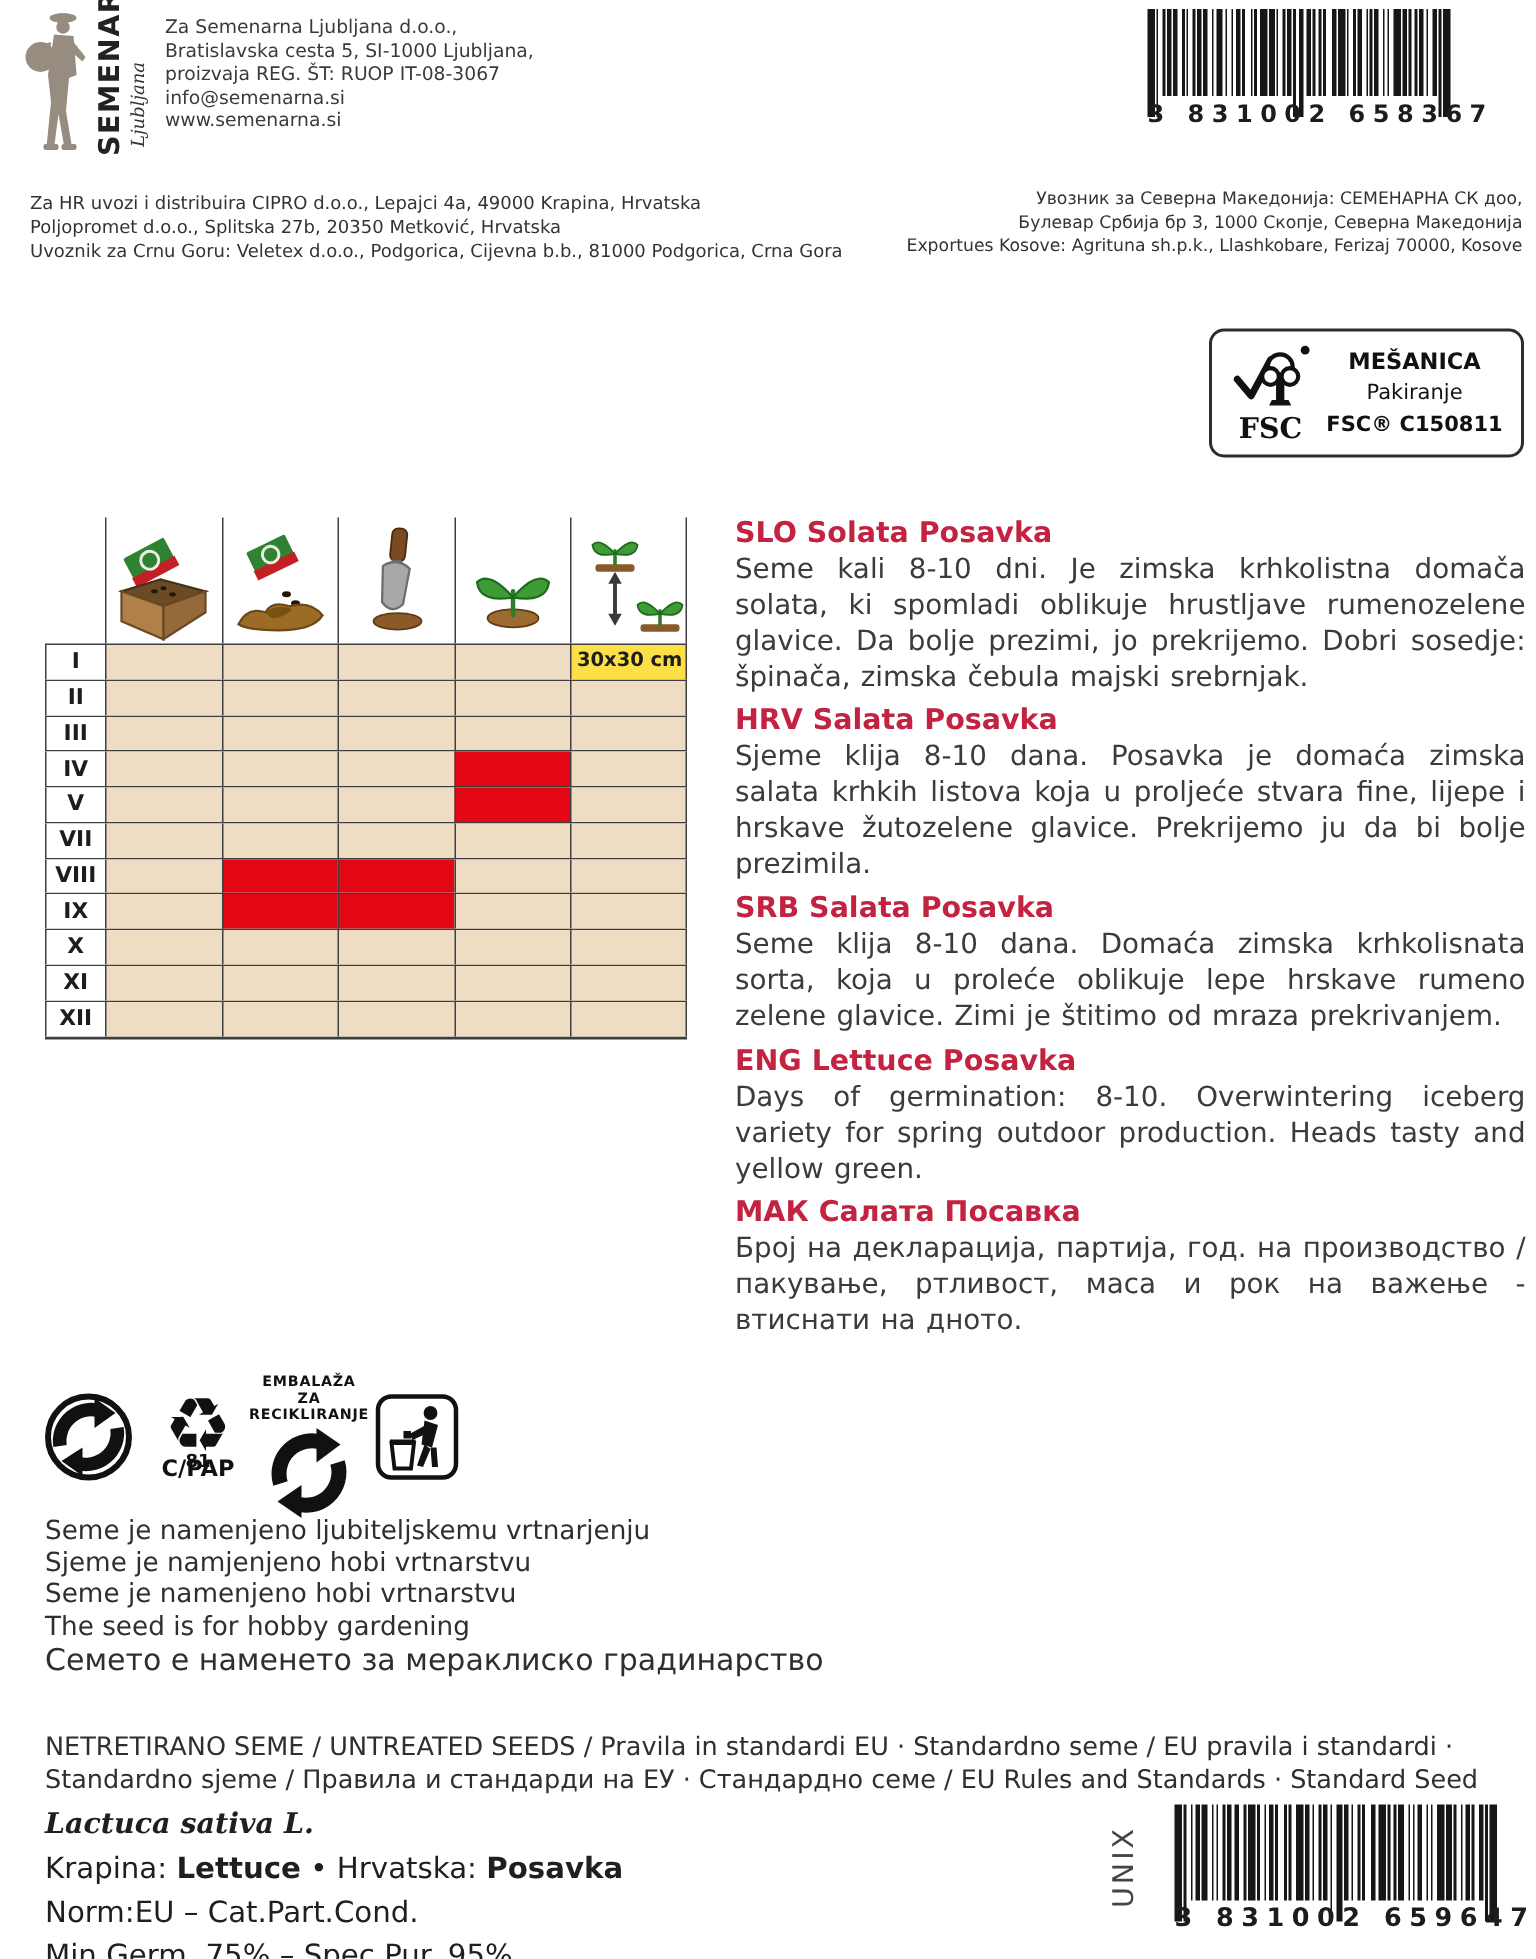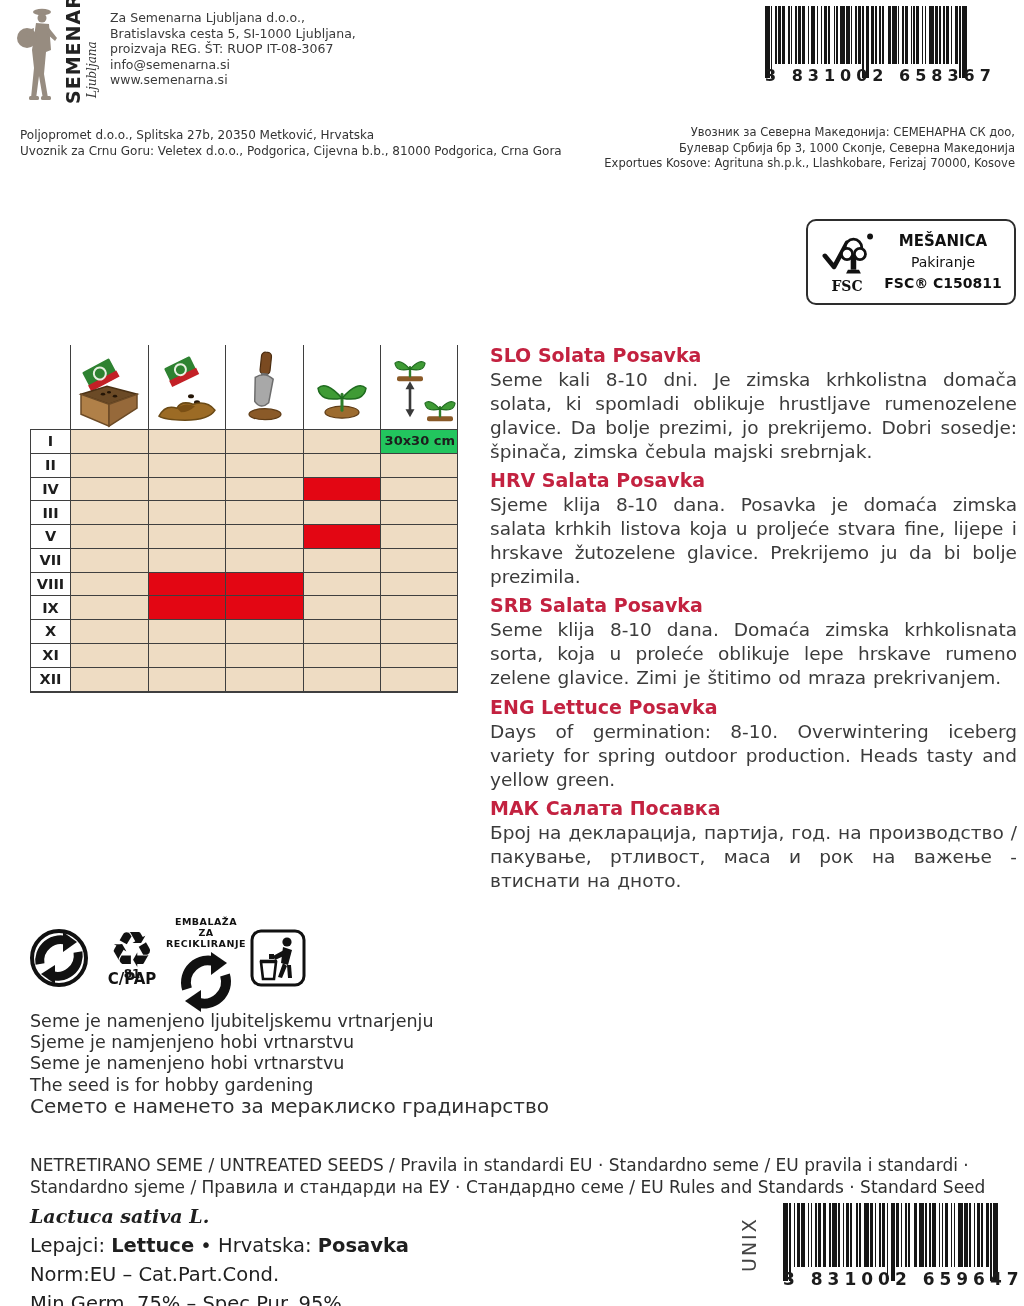--- a/index.html
+++ b/index.html
@@ -30,21 +30,21 @@
   #bc-bot-wrap .bc-digits { font-size:17px; }
   .unix-label { position:absolute; left:738px; top:1272px; transform:rotate(-90deg); transform-origin:0 0;
     font-size:19px; color:#444; letter-spacing:2px; }
   
   .dist-left { position:absolute; left:20px; top:127px; font-size:12px; line-height:16px; color:#333; }
   .dist-right { position:absolute; right:9px; top:125px; text-align:right; font-size:11.5px; line-height:15.5px; color:#333; }
   
   .fsc { position:absolute; left:806px; top:219px; width:210px; height:86px; border:2.5px solid #2d2d2d;
     border-radius:10px; display:flex; align-items:center; padding:4px 6px 4px 8px; background:#fff; }
   .fsc-logo { width:62px; text-align:center; }
-  .fsc-logo .fsc-word { font-family:"DejaVu Serif", serif; font-weight:bold; font-size:14px; color:#111; margin-top:-4px;}
+  .fsc-logo .fsc-word { font-family:"DejaVu Serif", serif; font-weight:bold; font-size:19px; color:#111; margin-top:-4px;}
   .fsc-text { flex:1; text-align:center; line-height:1.5; }
   .fsc-text .l1 { font-weight:bold; font-size:15px; color:#111; }
   .fsc-text .l2 { font-size:14px; color:#111; }
   .fsc-text .l3 { font-weight:bold; font-size:14px; color:#111; }
   
   .cal { position:absolute; left:30px; top:345px; width:428px; }
   .cal-head { display:grid; grid-template-columns:40px repeat(5,77.6px); height:84px; }
   .cal-hcell { position:relative; border-left:1.5px solid #3f3f3f; }
   .cal-hcell:last-child { border-right:1.5px solid #3f3f3f; }
   .cal-hcell svg { position:absolute; left:50%; top:50%; transform:translate(-50%,-46%); overflow:visible; }
@@ -157,20 +157,21 @@
         <span class="bar" style="width: 3.1px; margin-right: 1.3px;"></span>
         <span class="bar" style="width: 1.55px; margin-right: 2.6px;"></span>
         <span class="bar" style="width: 3.1px; margin-right: 1.3px;"></span>
         <span class="bar tall" style="width: 1.55px; margin-right: 1.3px;"></span>
         <span class="bar tall" style="width: 4.65px; margin-right: 0px;"></span>
       </div>
     <div class="bc-digits">3 831002 658367</div>
   </div>
 
   <div class="dist-left">
+    <div>Za HR uvozi i distribuira CIPRO d.o.o., Lepajci 4a, 49000 Krapina, Hrvatska</div>
     <div>Poljopromet d.o.o., Splitska 27b, 20350 Metković, Hrvatska</div>
     <div>Uvoznik za Crnu Goru: Veletex d.o.o., Podgorica, Cijevna b.b., 81000 Podgorica, Crna Gora</div>
   </div>
   <div class="dist-right">
     <div>Увозник за Северна Македонија: СЕМЕНАРНА СК доо,</div>
     <div>Булевар Србија бр 3, 1000 Скопје, Северна Македонија</div>
     <div>Exportues Kosove: Agrituna sh.p.k., Llashkobare, Ferizaj 70000, Kosove</div>
   </div>
 
   <div class="fsc">
@@ -259,46 +260,46 @@
         </svg>
       </div>
     </div>
     <div class="cal-body" id="cal-body">
         <div class="cal-row">
           <div class="cal-mlabel">I</div>
           <div class="cal-cell" style="background: rgb(238, 220, 195);"></div>
           <div class="cal-cell" style="background: rgb(238, 220, 195);"></div>
           <div class="cal-cell" style="background: rgb(238, 220, 195);"></div>
           <div class="cal-cell" style="background: rgb(238, 220, 195);"></div>
-          <div class="cal-cell" style="background: #22c55e;">
+          <div class="cal-cell" style="background: #fde047;">
             <span class="spacing-label">30x30 cm</span>
           </div>
         </div>
         <div class="cal-row">
           <div class="cal-mlabel">II</div>
           <div class="cal-cell" style="background: rgb(238, 220, 195);"></div>
           <div class="cal-cell" style="background: rgb(238, 220, 195);"></div>
           <div class="cal-cell" style="background: rgb(238, 220, 195);"></div>
           <div class="cal-cell" style="background: rgb(238, 220, 195);"></div>
           <div class="cal-cell" style="background: rgb(238, 220, 195);"></div>
         </div>
         <div class="cal-row">
+          <div class="cal-mlabel">III</div>
+          <div class="cal-cell" style="background: rgb(238, 220, 195);"></div>
+          <div class="cal-cell" style="background: rgb(238, 220, 195);"></div>
+          <div class="cal-cell" style="background: rgb(238, 220, 195);"></div>
+          <div class="cal-cell" style="background: rgb(238, 220, 195);"></div>
+          <div class="cal-cell" style="background: rgb(238, 220, 195);"></div>
+        </div>
+        <div class="cal-row">
           <div class="cal-mlabel">IV</div>
           <div class="cal-cell" style="background: rgb(238, 220, 195);"></div>
           <div class="cal-cell" style="background: rgb(238, 220, 195);"></div>
           <div class="cal-cell" style="background: rgb(238, 220, 195);"></div>
           <div class="cal-cell red" style="background: rgb(227, 6, 19);"></div>
-          <div class="cal-cell" style="background: rgb(238, 220, 195);"></div>
-        </div>
-        <div class="cal-row">
-          <div class="cal-mlabel">III</div>
-          <div class="cal-cell" style="background: rgb(238, 220, 195);"></div>
-          <div class="cal-cell" style="background: rgb(238, 220, 195);"></div>
-          <div class="cal-cell" style="background: rgb(238, 220, 195);"></div>
-          <div class="cal-cell" style="background: rgb(238, 220, 195);"></div>
           <div class="cal-cell" style="background: rgb(238, 220, 195);"></div>
         </div>
         <div class="cal-row">
           <div class="cal-mlabel">V</div>
           <div class="cal-cell" style="background: rgb(238, 220, 195);"></div>
           <div class="cal-cell" style="background: rgb(238, 220, 195);"></div>
           <div class="cal-cell" style="background: rgb(238, 220, 195);"></div>
           <div class="cal-cell red" style="background: rgb(227, 6, 19);"></div>
           <div class="cal-cell" style="background: rgb(238, 220, 195);"></div>
         </div>
@@ -409,21 +410,21 @@
     <div>Seme je namenjeno hobi vrtnarstvu</div>
     <div>The seed is for hobby gardening</div>
     <div class="cyr">Семето е наменето за мераклиско градинарство</div>
   </div>
 
   <div class="untreated">NETRETIRANO SEME / UNTREATED SEEDS / Pravila in standardi EU · Standardno seme / EU pravila i standardi · Standardno sjeme / Правила и стандарди на ЕУ · Стандардно семе / EU Rules and Standards · Standard Seed</div>
 
   <div class="species">
     <div class="latin">Lactuca sativa L.</div>
     <div class="row2">
-      <span>Lepajci:</span>
+      <span>Krapina:</span>
       <b>Lettuce</b>
       <span>•</span>
       <span>Hrvatska:</span>
       <b>Posavka</b>
     </div>
     <div class="row3">Norm:EU – Cat.Part.Cond.</div>
     <div class="row4">Min.Germ. 75% – Spec.Pur. 95%</div>
   </div>
 
   <div class="unix-label">UNIX</div>

